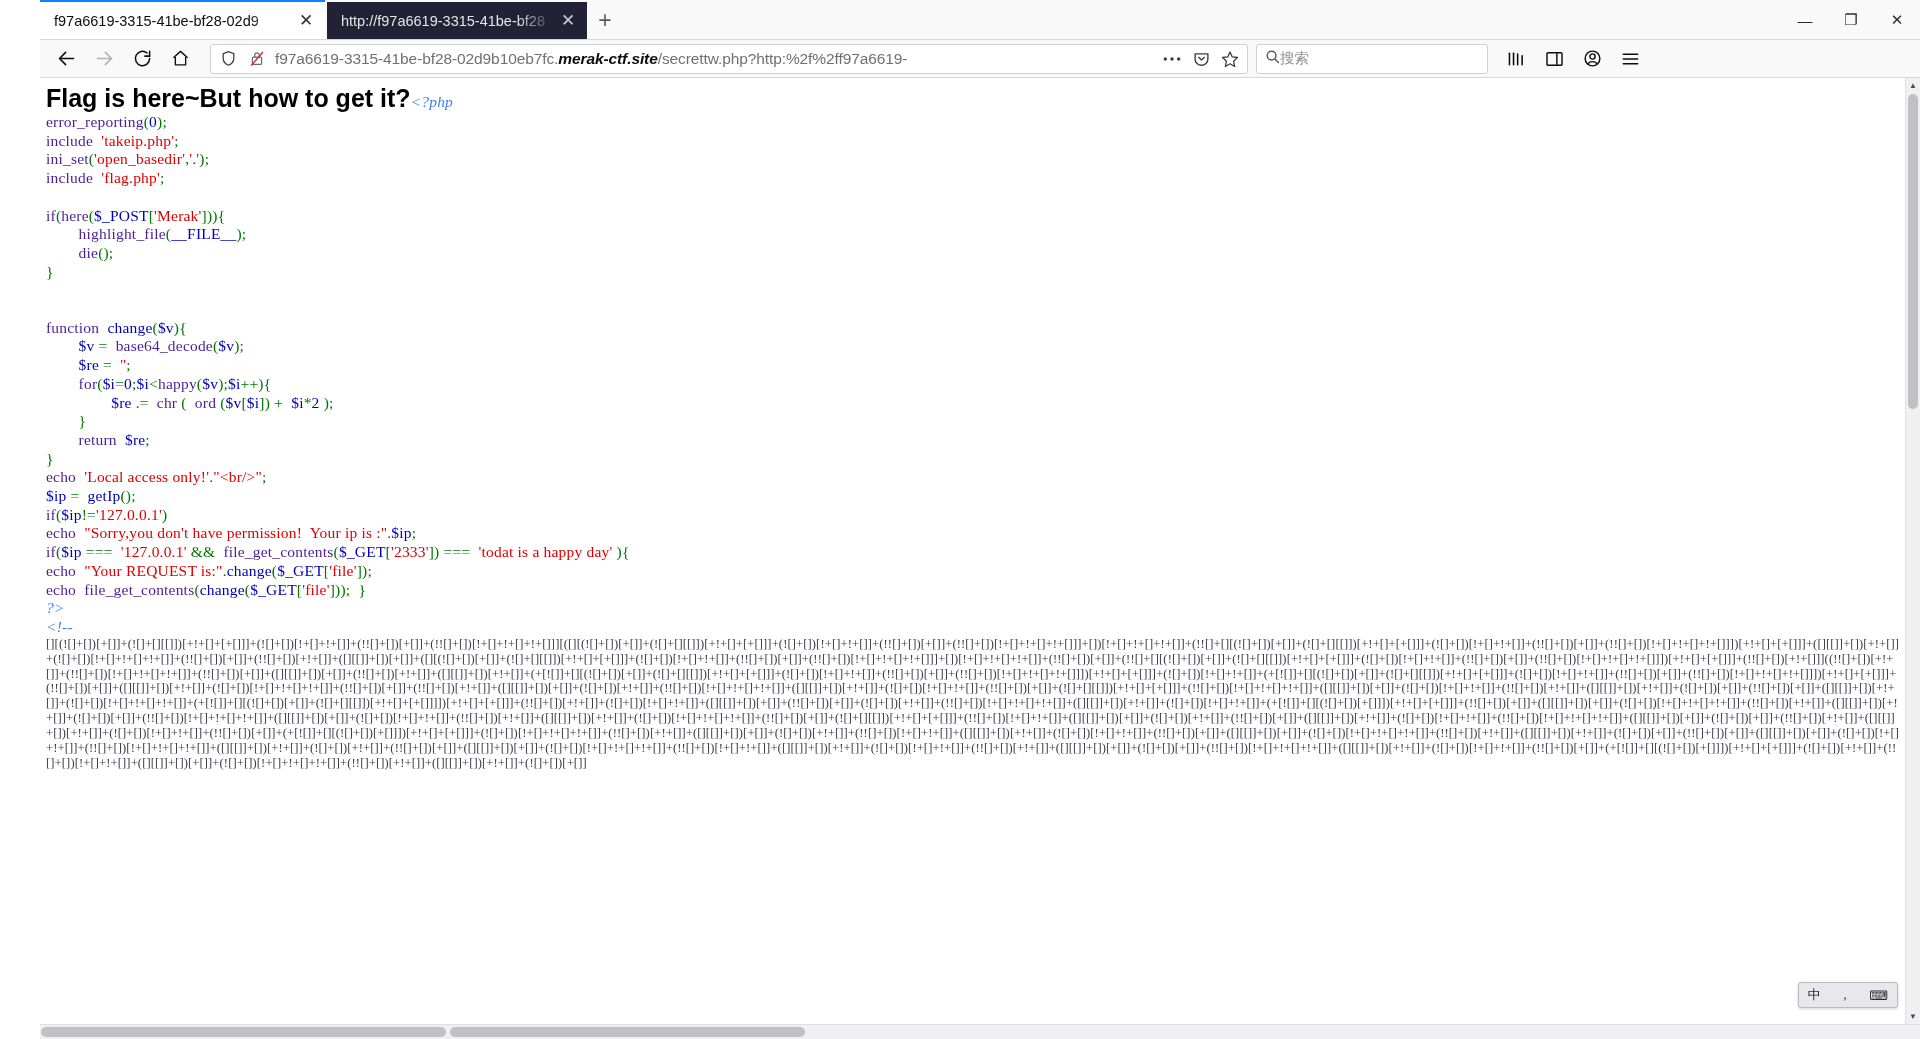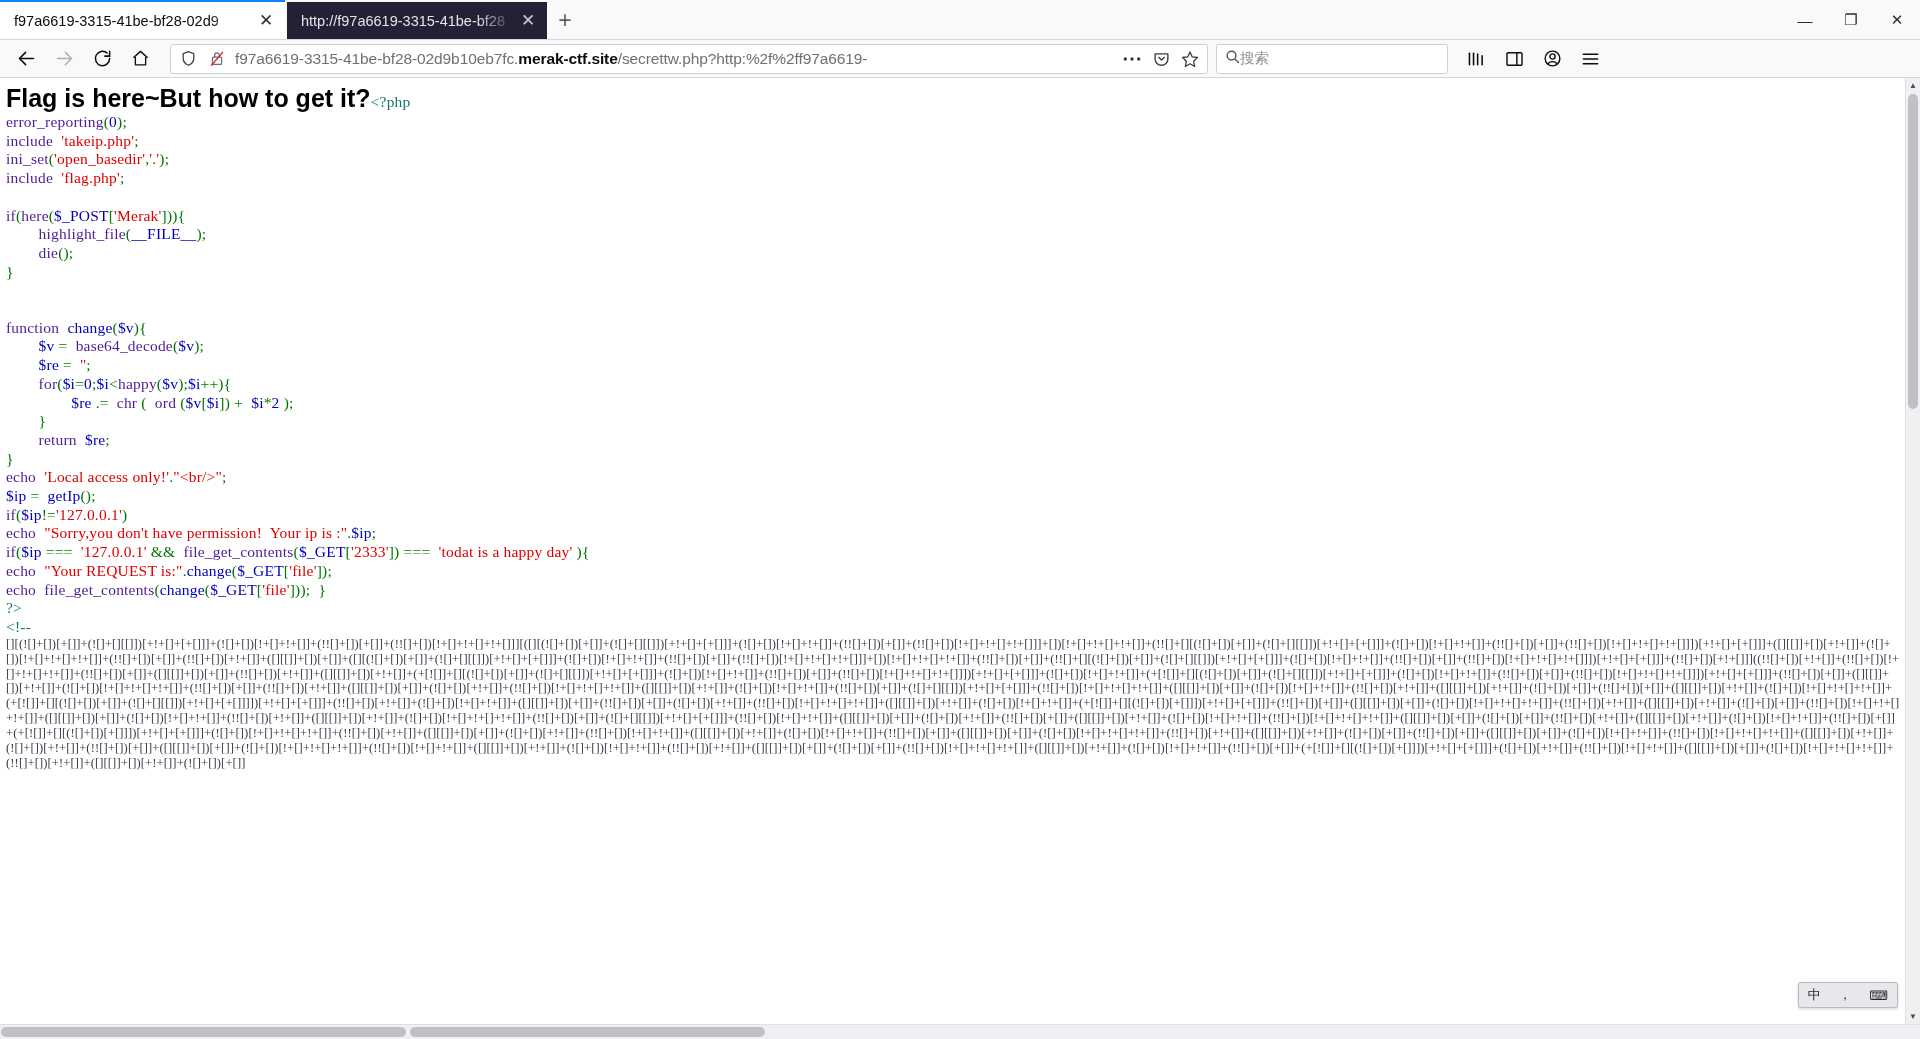--- a/index.html
+++ b/index.html
@@ -4,21 +4,21 @@
 <style>
   * { box-sizing: border-box; margin: 0; padding: 0; }
   html, body {
     width: 1920px; height: 1039px;
     overflow: hidden;
     font-family: "Liberation Sans", sans-serif;
     background: #ffffff;
   }
 
   
-  #window { width: 1920px; height: 1039px; display: flex; flex-direction: column; position: relative; }
+  #window { width: 1920px; height: 1039px; display: flex; flex-direction: column; position: relative; padding-left: 40px; }
 
   .tabstrip {
     height: 40px; background: #f9f9fa; display: flex; align-items: flex-end;
     position: relative; border-bottom: 1px solid #d7d7db; flex: none;
   }
   .accent-line { position: absolute; top:0; left:0; height:3px; width:285px; background:#0a84ff; }
 
   .tab {
     height: 37px; display: flex; align-items: center; padding: 0 6px 0 14px;
     font-size: 14.5px; position: relative; min-width: 0;
@@ -46,21 +46,21 @@
   .navbtn.disabled { color:#b1b1b3; }
   .navbtn svg { display:block; }
 
   .urlbar { flex:1; height:30px; margin:0 6px 0 10px; background:#fff;
     border:1px solid #cfcfd8; border-radius:3px; display:flex; align-items:center;
     padding:0 6px; gap:7px; max-width:1038px; }
   .url-text { flex:1; font-size:15.5px; color:#6f6f77; white-space:nowrap; overflow:hidden;
     letter-spacing:-0.1px;
     -webkit-mask-image: linear-gradient(to right, #000 93%, transparent 100%);
             mask-image: linear-gradient(to right, #000 93%, transparent 100%); }
-  .url-host { color:#0c0c0d; font-weight:bold; }
+  .url-host { color:#0c0c0d; font-weight:bold;font-style:italic; }
   .url-ico { width:22px; display:flex; align-items:center; justify-content:center; flex:none; }
 
   .searchbar { width:232px; height:30px; background:#fff; border:1px solid #cfcfd8;
     border-radius:3px; display:flex; align-items:center; padding:0 8px; flex:none; }
   .search-text { font-size:14.5px; color:#8b8b92; }
 
   .toolbar-right { display:flex; align-items:center; gap:2px; margin-left:8px; }
 
   
   .content { flex:1; position:relative; overflow:hidden; background:#fff; }
@@ -70,21 +70,21 @@
     font-family:"Liberation Sans", sans-serif; }
 
   pre.code {
     font-family:"Liberation Serif", serif;
     font-size:15.5px; line-height:18.7px; white-space:pre; color:#000;
     margin:0; padding:0; letter-spacing:.2px;
   }
   .k  { color:#4c1d95; }  
   .s  { color:#dd0000; }  
   .v  { color:#0000bb; }  
-  .d  { color:#0f766e; }  
+  .d  { color:#3b82f6;font-style:italic; }  
   .p  { color:#007700; }  
   .f  { color:#0000bb; }  
 
   .heading-line { padding:6px 0 0 6px; }
 
   pre.jsf {
     font-family:"Liberation Serif", serif;
     font-size:12.6px; line-height:14.9px; color:#3a3a4a;
     white-space:pre-wrap; word-break:break-all; margin:0; padding:0 4px 0 6px;
     letter-spacing:.1px;

